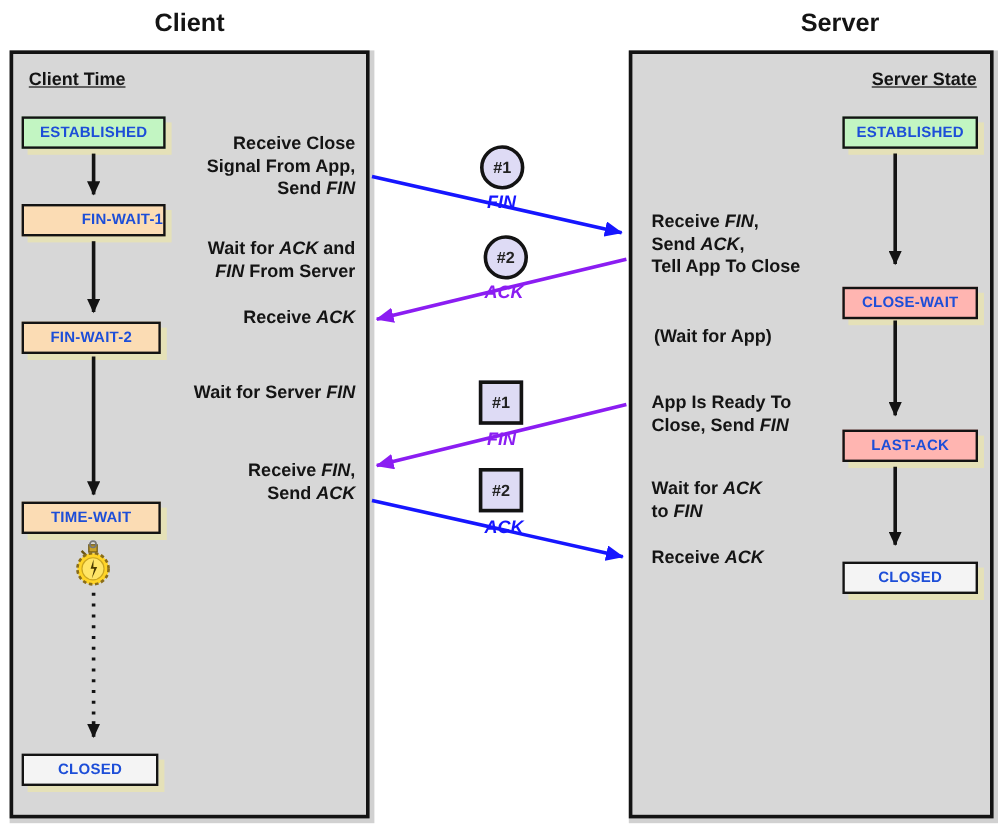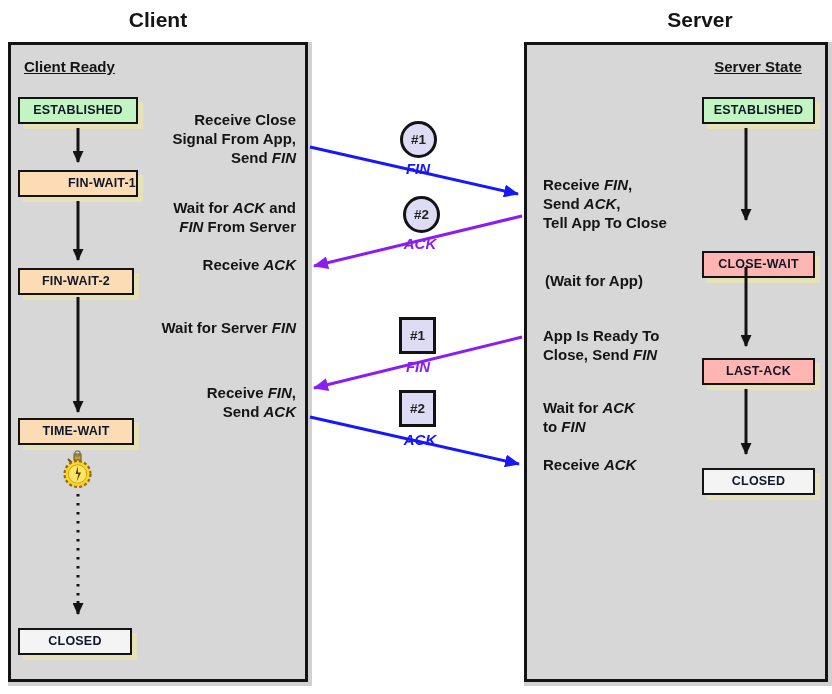--- a/index.html
+++ b/index.html
@@ -13,21 +13,21 @@
 
   .panel-title{position:absolute;top:8px;font-size:21px;font-weight:bold;color:var(--ink);text-align:center;}
   .panel{position:absolute;top:42px;height:640px;background:var(--panel);
          border:3px solid #131313;box-shadow:2px 2px 0 2px rgba(0,0,0,0.18);}
   #client-panel{left:8px;width:300px;}
   #server-panel{left:524px;width:304px;}
 
   .col-header{position:absolute;font-size:15px;font-weight:bold;color:var(--ink);
               text-decoration:underline;z-index:6;}
   .state{position:absolute;height:27px;border:2px solid #131313;z-index:6;
-         font-size:12.5px;font-weight:bold;color:#0f172a;text-align:center;line-height:23px;
+         font-size:12.5px;font-weight:bold;color:#1d4ed8;text-align:center;line-height:23px;
          letter-spacing:.2px;box-shadow:5px 5px 0 0 var(--shadow);}
   .ann{position:absolute;font-size:15px;font-weight:bold;color:var(--ink);line-height:19px;z-index:6;}
   .ann.right{text-align:right;}
   .it{font-style:italic;}
 
   .token{position:absolute;width:37px;height:37px;background:#dedbf5;border:3px solid #131313;
          z-index:8;display:flex;align-items:center;justify-content:center;
          font-size:13.5px;font-weight:bold;color:#222;}
   .token.circle{border-radius:50%;}
   .msg-label{position:absolute;width:60px;text-align:center;font-size:15px;font-weight:bold;
@@ -46,36 +46,36 @@
 
 <div id="canvas">
 
   <div class="panel-title" style="left:8px;width:300px;">Client</div>
   <div class="panel-title" style="left:548px;width:304px;">Server</div>
 
   <div class="panel" id="client-panel"></div>
   <div class="panel" id="server-panel"></div>
 
 
-  <div class="col-header" style="left:24px;top:58px;">Client Ready</div>
+  <div class="col-header" style="left:24px;top:58px;">Client Time</div>
   <div class="state" style="left:18px;top:97px;width:120px;background:var(--green);">ESTABLISHED</div>
   <div class="state" style="left:18px;top:170px;width:120px;background:var(--peach);text-align:right;">FIN-WAIT-1</div>
   <div class="state" style="left:18px;top:268px;width:116px;background:var(--peach);">FIN-WAIT-2</div>
   <div class="state" style="left:18px;top:418px;width:116px;background:var(--peach);">TIME-WAIT</div>
   <div class="state" style="left:18px;top:628px;width:114px;background:var(--closedbg);">CLOSED</div>
 
   <div class="ann right" style="left:120px;top:110px;width:176px;"><span>Receive Close</span><br><span>Signal From App,</span><br><span>Send </span><span class="it">FIN</span></div>
   <div class="ann right" style="left:120px;top:198px;width:176px;"><span>Wait for </span><span class="it">ACK</span><span> and</span><br><span class="it">FIN</span><span> From Server</span></div>
   <div class="ann right" style="left:120px;top:255px;width:176px;"><span>Receive </span><span class="it">ACK</span></div>
   <div class="ann right" style="left:120px;top:318px;width:176px;"><span>Wait for Server </span><span class="it">FIN</span></div>
   <div class="ann right" style="left:120px;top:383px;width:176px;"><span>Receive </span><span class="it">FIN</span><span>,</span><br><span>Send </span><span class="it">ACK</span></div>
 
-  <div class="col-header" style="left:702px;top:58px;width:112px;text-align:center;">Server State</div>
+  <div class="col-header" style="left:702px;top:58px;width:112px;text-align:right;">Server State</div>
   <div class="state" style="left:702px;top:97px;width:113px;background:var(--green);">ESTABLISHED</div>
-  <div class="state" style="left:702px;top:251px;width:113px;background:var(--pink);">CLOSE-WAIT</div>
+  <div class="state" style="left:702px;top:239px;width:113px;background:var(--pink);">CLOSE-WAIT</div>
   <div class="state" style="left:702px;top:358px;width:113px;background:var(--pink);">LAST-ACK</div>
   <div class="state" style="left:702px;top:468px;width:113px;background:var(--closedbg);">CLOSED</div>
 
   <div class="ann" style="left:543px;top:175px;width:165px;"><span>Receive </span><span class="it">FIN</span><span>,</span><br><span>Send </span><span class="it">ACK</span><span>,</span><br><span>Tell App To Close</span></div>
   <div class="ann" style="left:545px;top:271px;width:165px;"><span>(Wait for App)</span></div>
   <div class="ann" style="left:543px;top:326px;width:165px;"><span>App Is Ready To</span><br><span>Close, Send </span><span class="it">FIN</span></div>
   <div class="ann" style="left:543px;top:398px;width:165px;"><span>Wait for </span><span class="it">ACK</span><br><span>to </span><span class="it">FIN</span></div>
   <div class="ann" style="left:543px;top:455px;width:165px;"><span>Receive </span><span class="it">ACK</span></div>
 
   <div class="token circle" style="left:400px;top:121px;">#1</div>

